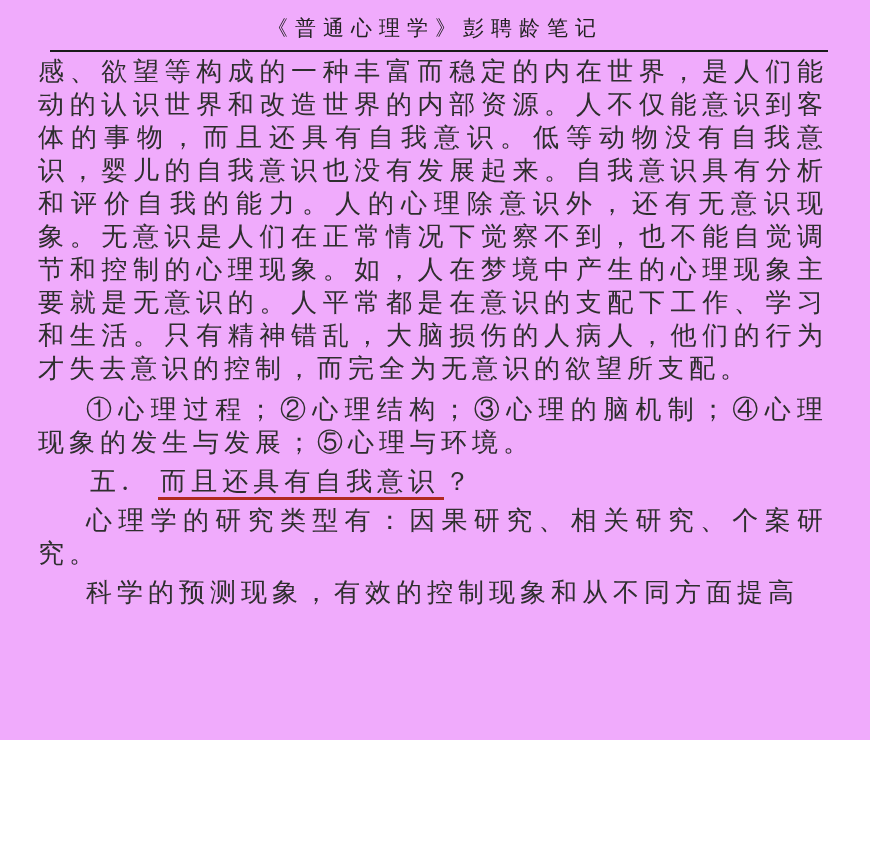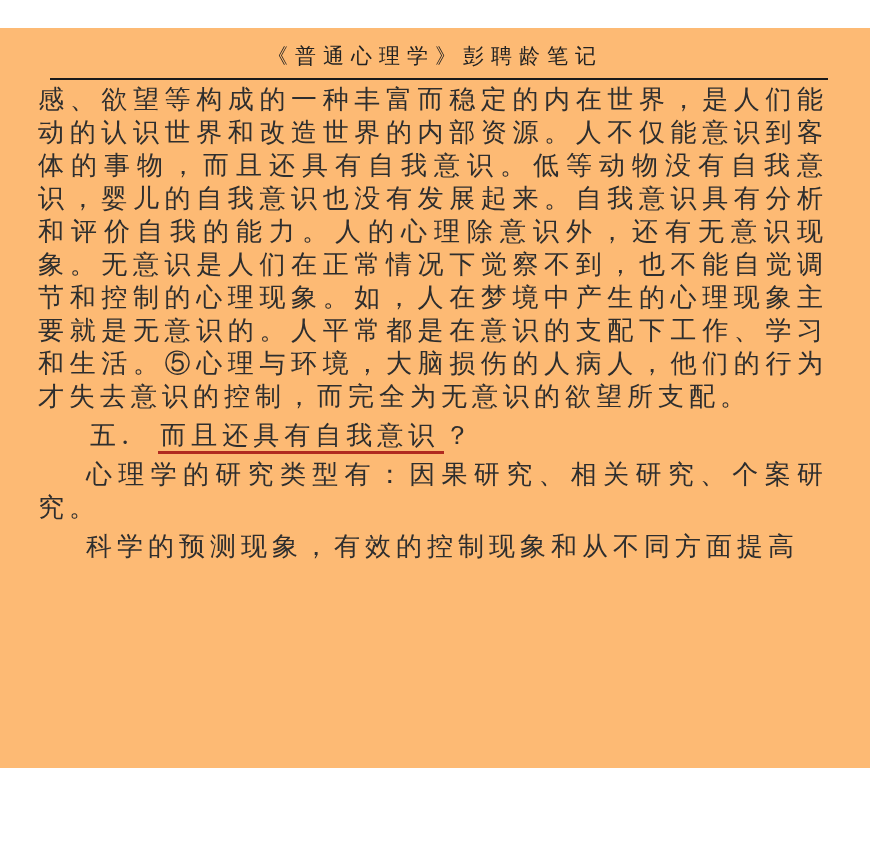--- a/index.html
+++ b/index.html
@@ -4,25 +4,24 @@
 <style>
   :root{
     --ink:#2e2e2e;
     --accent_red:#b02a20;
     --rule_black:#1a1a1a;
   }
   html,body{margin:0;padding:0;background:#ffffff;}
   .page{
     position:relative;
     width:870px;height:740px;
-    background:#fdba74;
+    background:#f0abfc;
     overflow:hidden;
     font-family:"DejaVu Serif", serif;
     color:var(--ink);
-    margin-top:28px;
   }
   .header{ text-align:center; padding-top:14px; }
   .title{
     display:inline-block;
     font-size:21px;
     letter-spacing:7px;
     color:#222222;
     white-space:nowrap;
   }
   .rule{
@@ -68,24 +67,25 @@
 <div class="page">
 
   <div class="header">
     <span class="title">《普通心理学》彭聘龄笔记</span>
   </div>
 
   <div class="rule"></div>
 
   <div class="body">
 
-    <p class="para">感、欲望等构成的一种丰富而稳定的内在世界，是人们能动的认识世界和改造世界的内部资源。人不仅能意识到客体的事物，而且还具有自我意识。低等动物没有自我意识，婴儿的自我意识也没有发展起来。自我意识具有分析和评价自我的能力。人的心理除意识外，还有无意识现象。无意识是人们在正常情况下觉察不到，也不能自觉调节和控制的心理现象。如，人在梦境中产生的心理现象主要就是无意识的。人平常都是在意识的支配下工作、学习和生活。⑤心理与环境，大脑损伤的人病人，他们的行为才失去意识的控制，而完全为无意识的欲望所支配。</p>
+    <p class="para">感、欲望等构成的一种丰富而稳定的内在世界，是人们能动的认识世界和改造世界的内部资源。人不仅能意识到客体的事物，而且还具有自我意识。低等动物没有自我意识，婴儿的自我意识也没有发展起来。自我意识具有分析和评价自我的能力。人的心理除意识外，还有无意识现象。无意识是人们在正常情况下觉察不到，也不能自觉调节和控制的心理现象。如，人在梦境中产生的心理现象主要就是无意识的。人平常都是在意识的支配下工作、学习和生活。只有精神错乱，大脑损伤的人病人，他们的行为才失去意识的控制，而完全为无意识的欲望所支配。</p>
 
 
 
+    <p class="para indent mt8">①心理过程；②心理结构；③心理的脑机制；④心理现象的发生与发展；⑤心理与环境。</p>
 
     <div class="heading mt8">
       <span class="hnum">五.</span><span class="htitle">而且还具有自我意识</span><span>？</span>
     </div>
 
     <p class="para indent mt6">心理学的研究类型有：因果研究、相关研究、个案研究。</p>
 
 
     <p class="para indent mt6">科学的预测现象，有效的控制现象和从不同方面提高</p>
 

